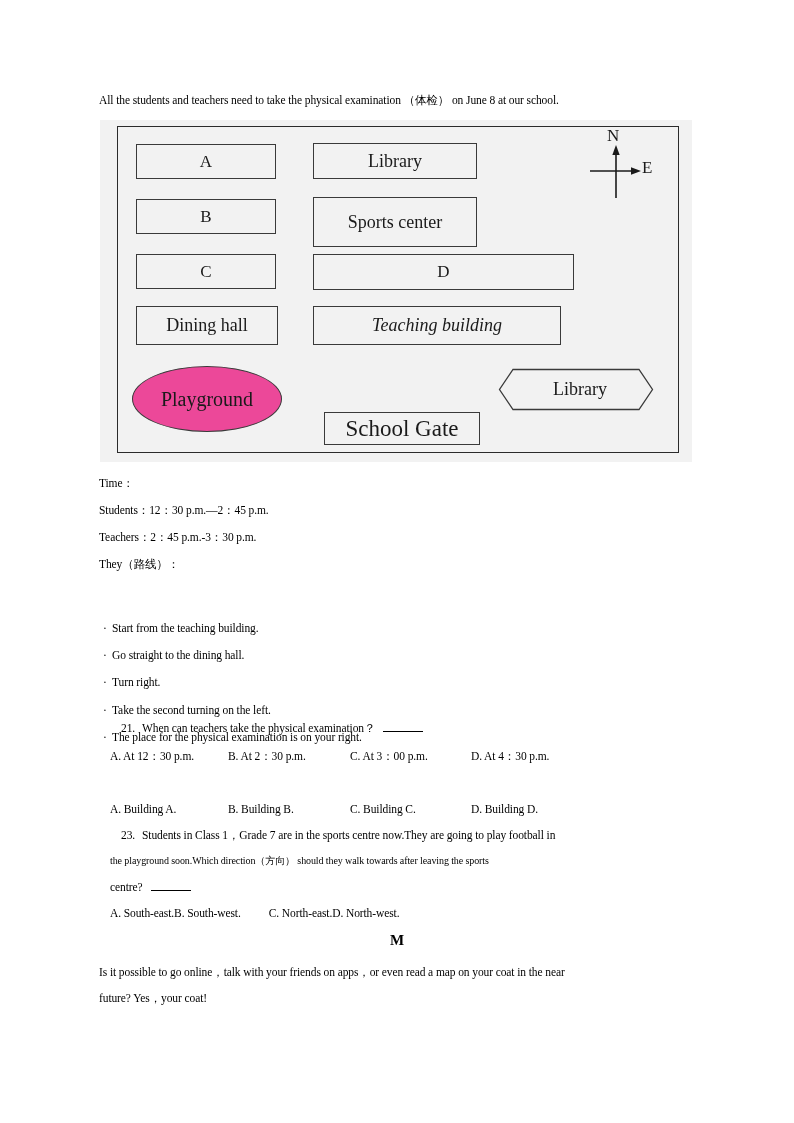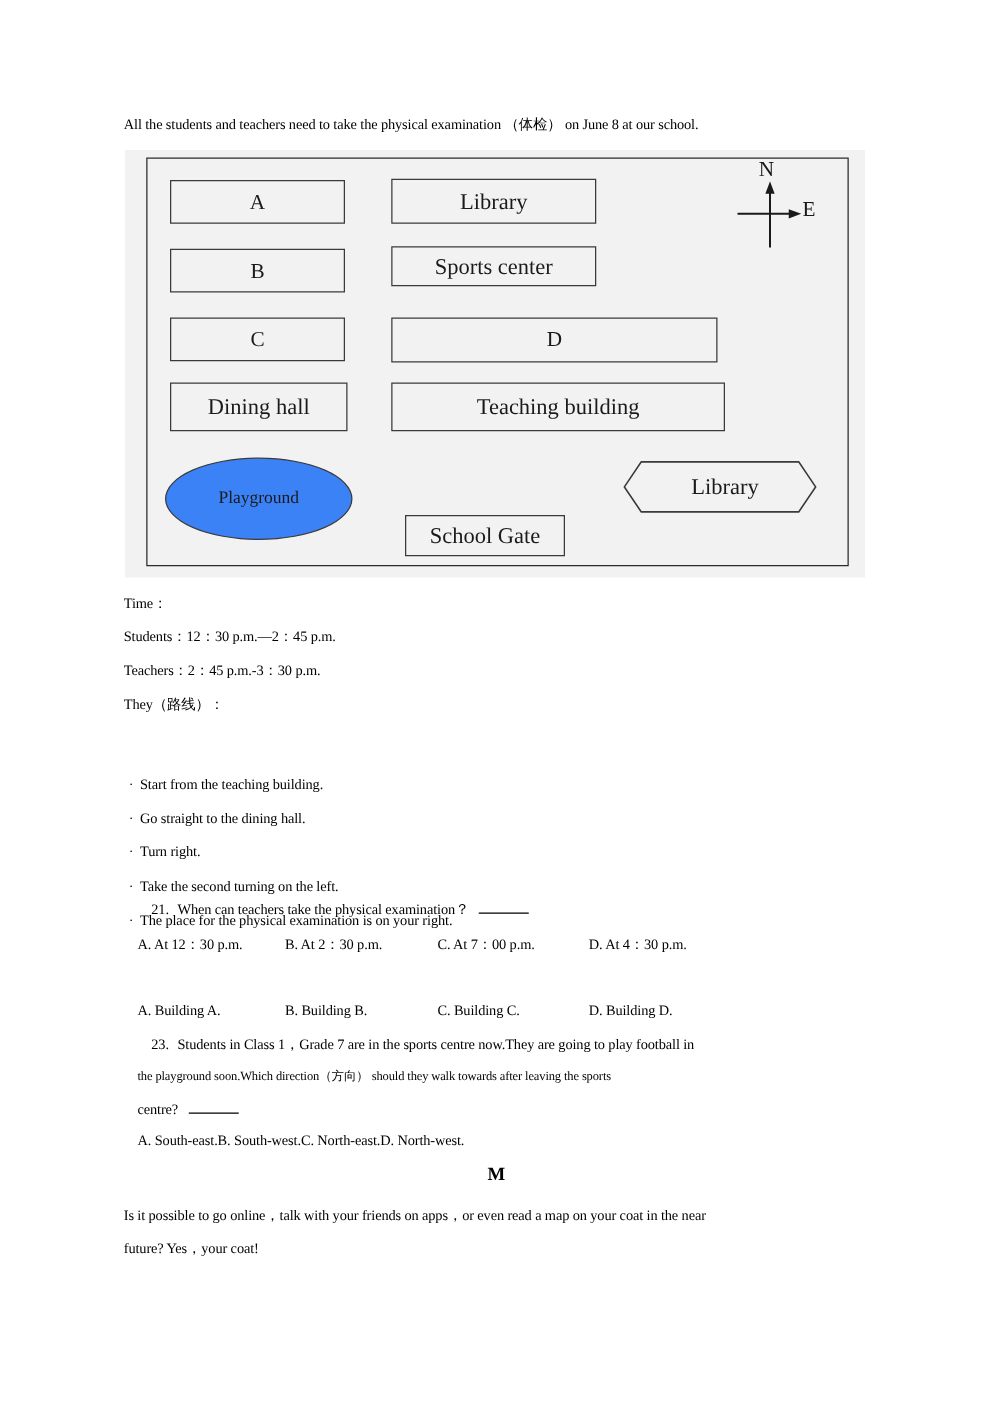--- a/index.html
+++ b/index.html
@@ -69,43 +69,43 @@
   }
 
   
   .box-a        { left: 136px; top: 144px; width: 140px; height: 35px; }
   .box-b        { left: 136px; top: 199px; width: 140px; height: 35px; }
   .box-c        { left: 136px; top: 254px; width: 140px; height: 35px; }
   .box-dining   { left: 136px; top: 306px; width: 142px; height: 39px; font-size: 18px; }
 
   
   .box-library-top { left: 313px; top: 143px; width: 164px; height: 36px; font-size: 18px; }
-  .box-sports      { left: 313px; top: 197px; width: 164px; height: 32px; font-size: 18px; }
+  .box-sports      { left: 313px; top: 197px; width: 164px; height: 50px; font-size: 18px; }
   .box-d           { left: 313px; top: 254px; width: 261px; height: 36px; }
-  .box-teaching    { left: 313px; top: 306px; width: 267px; height: 39px; font-size: 18px; }
+  .box-teaching    { left: 313px; top: 306px; width: 248px; height: 39px; font-size: 18px; font-style: italic; }
 
   
   .box-gate {
-    left: 324px; top: 412px; width: 128px; height: 33px;
-    font-size: 18px;
+    left: 324px; top: 412px; width: 156px; height: 33px;
+    font-size: 23px;
     z-index: 4;
   }
 
   
   .playground-ellipse {
     position: absolute;
     left: 132px; top: 366px;
     width: 148px; height: 64px;
     border: 1.3px solid #3a3a3a;
     border-radius: 50%;
-    background: #3b82f6;
+    background: #ec4899;
     display: flex;
     align-items: center;
     justify-content: center;
-    font-size: 14px;
+    font-size: 20px;
     color: #1a1a1a;
     z-index: 3;
   }
 
   
   .library-hex {
     position: absolute;
     left: 498px; top: 368px;
     width: 156px; height: 43px;
     z-index: 3;
@@ -305,35 +305,35 @@
     <span class="dot">·</span><span>Take the second turning on the left.</span>
   </div>
   <div class="bullet-line b5">
     <span class="dot">·</span><span>The place for the physical examination is on your right.</span>
   </div>
 
   <div class="q-stem q21-stem">
     <span class="q-num">21.</span><span>When can teachers take the physical examination？</span><span class="blank-line"></span>
   </div>
   <div class="q-opts q21-opts" style="top:748px;">
-    <span class="op" style="width:118px;">A. At 12：30 p.m.</span><span class="op" style="width:122px;">B. At 2：30 p.m.</span><span class="op" style="width:121px;">C. At 7：00 p.m.</span><span class="op">D. At 4：30 p.m.</span>
+    <span class="op" style="width:118px;">A. At 12：30 p.m.</span><span class="op" style="width:122px;">B. At 2：30 p.m.</span><span class="op" style="width:121px;">C. At 3：00 p.m.</span><span class="op">D. At 4：30 p.m.</span>
   </div>
 
   <div class="q-opts q22-opts">
     <span class="op" style="width:118px;">A. Building A.</span><span class="op" style="width:122px;">B. Building B.</span><span class="op" style="width:121px;">C. Building C.</span><span class="op">D. Building D.</span>
   </div>
 
   <div class="q23-l1">
     <span class="q-num">23.</span><span>Students in Class 1，Grade 7 are in the sports centre now.They are going to play football in</span>
   </div>
   <div class="q23-l2">the playground soon.Which direction（方向） should they walk towards after leaving the sports</div>
   <div class="q23-l3">
     <span>centre?</span><span class="blank-line"></span>
   </div>
   <div class="q23-opts">
-    <span class="op" style="width:118px;">A. South-east.</span><span class="op" style="width:122px;">B. South-west.</span><span class="op" style="width:121px;">C. North-east.</span><span class="op">D. North-west.</span>
+    <span class="op" style="width:118px;">A. South-east.</span><span class="op" style="width:122px;">B. South-west.</span><span class="op" style="width:121px;margin-left:28px;">C. North-east.</span><span class="op">D. North-west.</span>
   </div>
 
   <div class="sec-m">M</div>
   <div class="m-p1">Is it possible to go online，talk with your friends on apps，or even read a map on your coat in the near</div>
   <div class="m-p2">future? Yes，your coat!</div>
 
 </div>
 
 </body></html>

